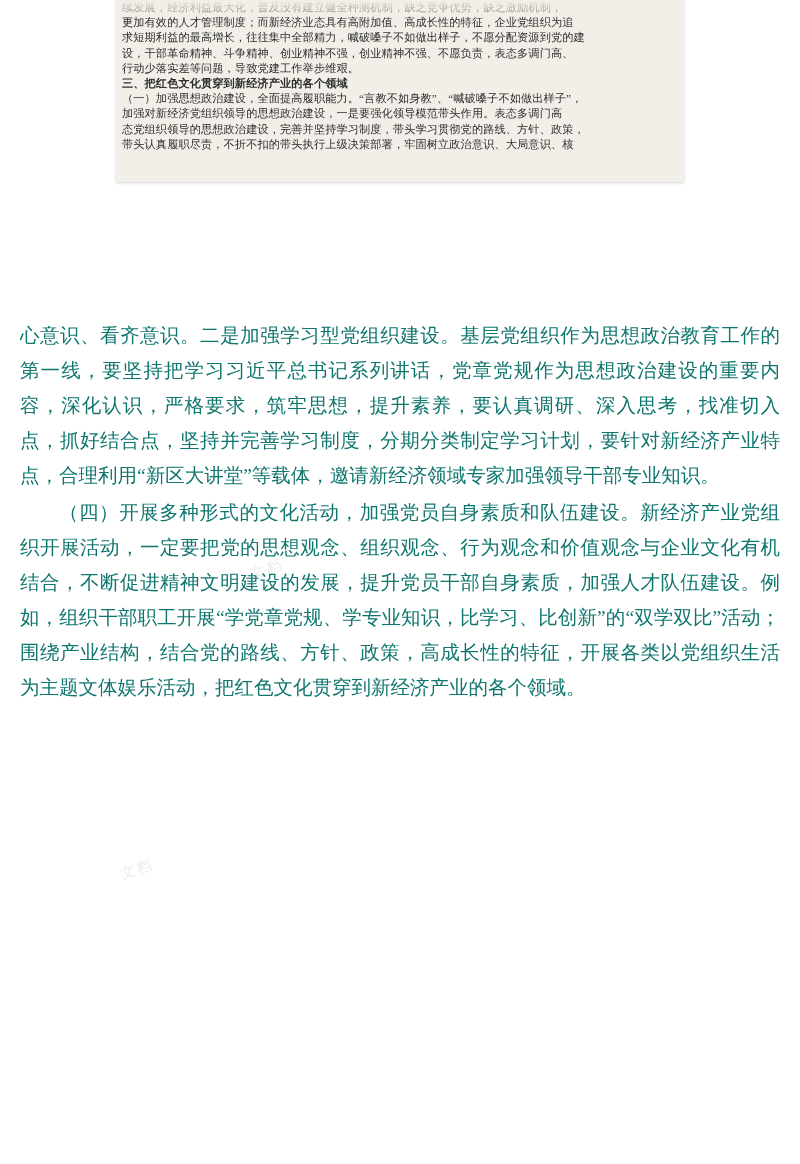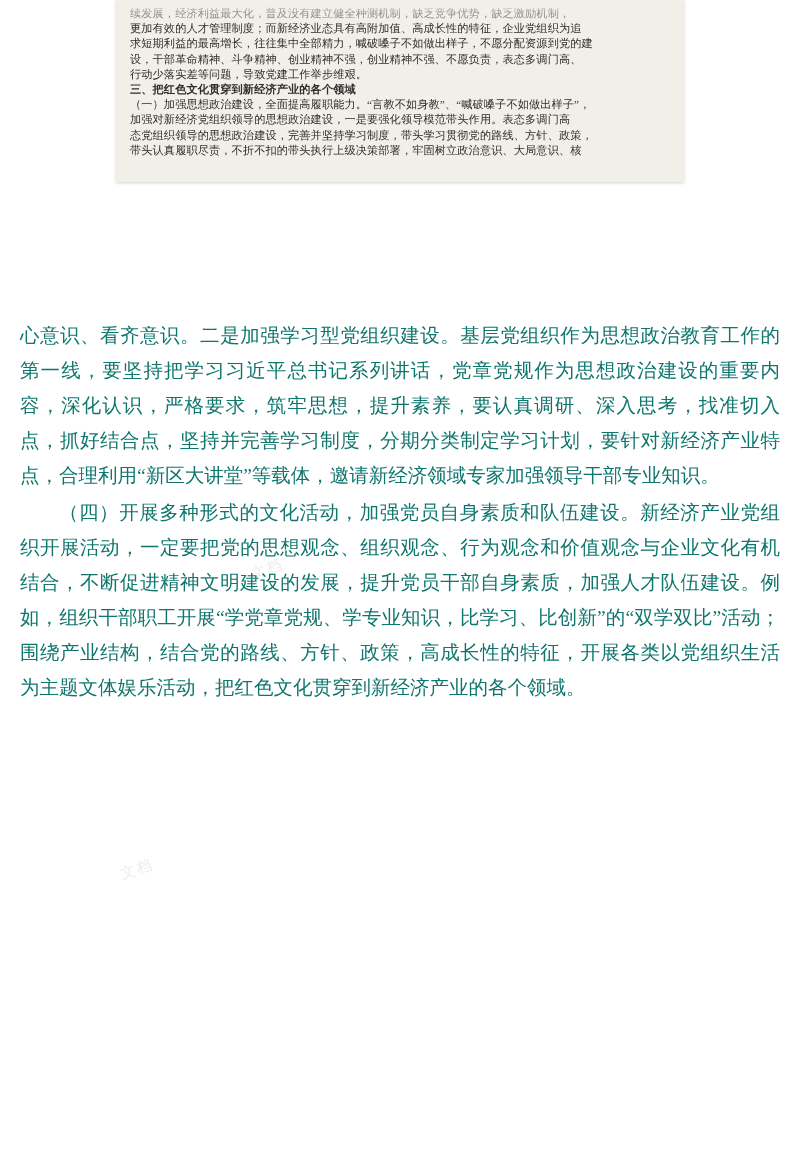--- a/index.html
+++ b/index.html
@@ -20,24 +20,23 @@
     position: absolute;
     left: 116px;
     top: 0px;
     width: 568px;
     height: 182px;
     background: #f2efe9;
     box-shadow: 0 1px 3px rgba(0,0,0,0.18);
     overflow: hidden;
   }
   .preview-inner {
-    padding: 0 14px;
+    padding: 0 6px;
     box-sizing: border-box;
     width: 100%;
-    margin-top: 6px;
   }
   .preview-line {
     font-family: "Liberation Serif", serif;
     font-size: 11.2px;
     line-height: 15.2px;
     color: #2d2d2d;
     white-space: nowrap;
     letter-spacing: 0.1px;
   }
   .preview-line.faded {

